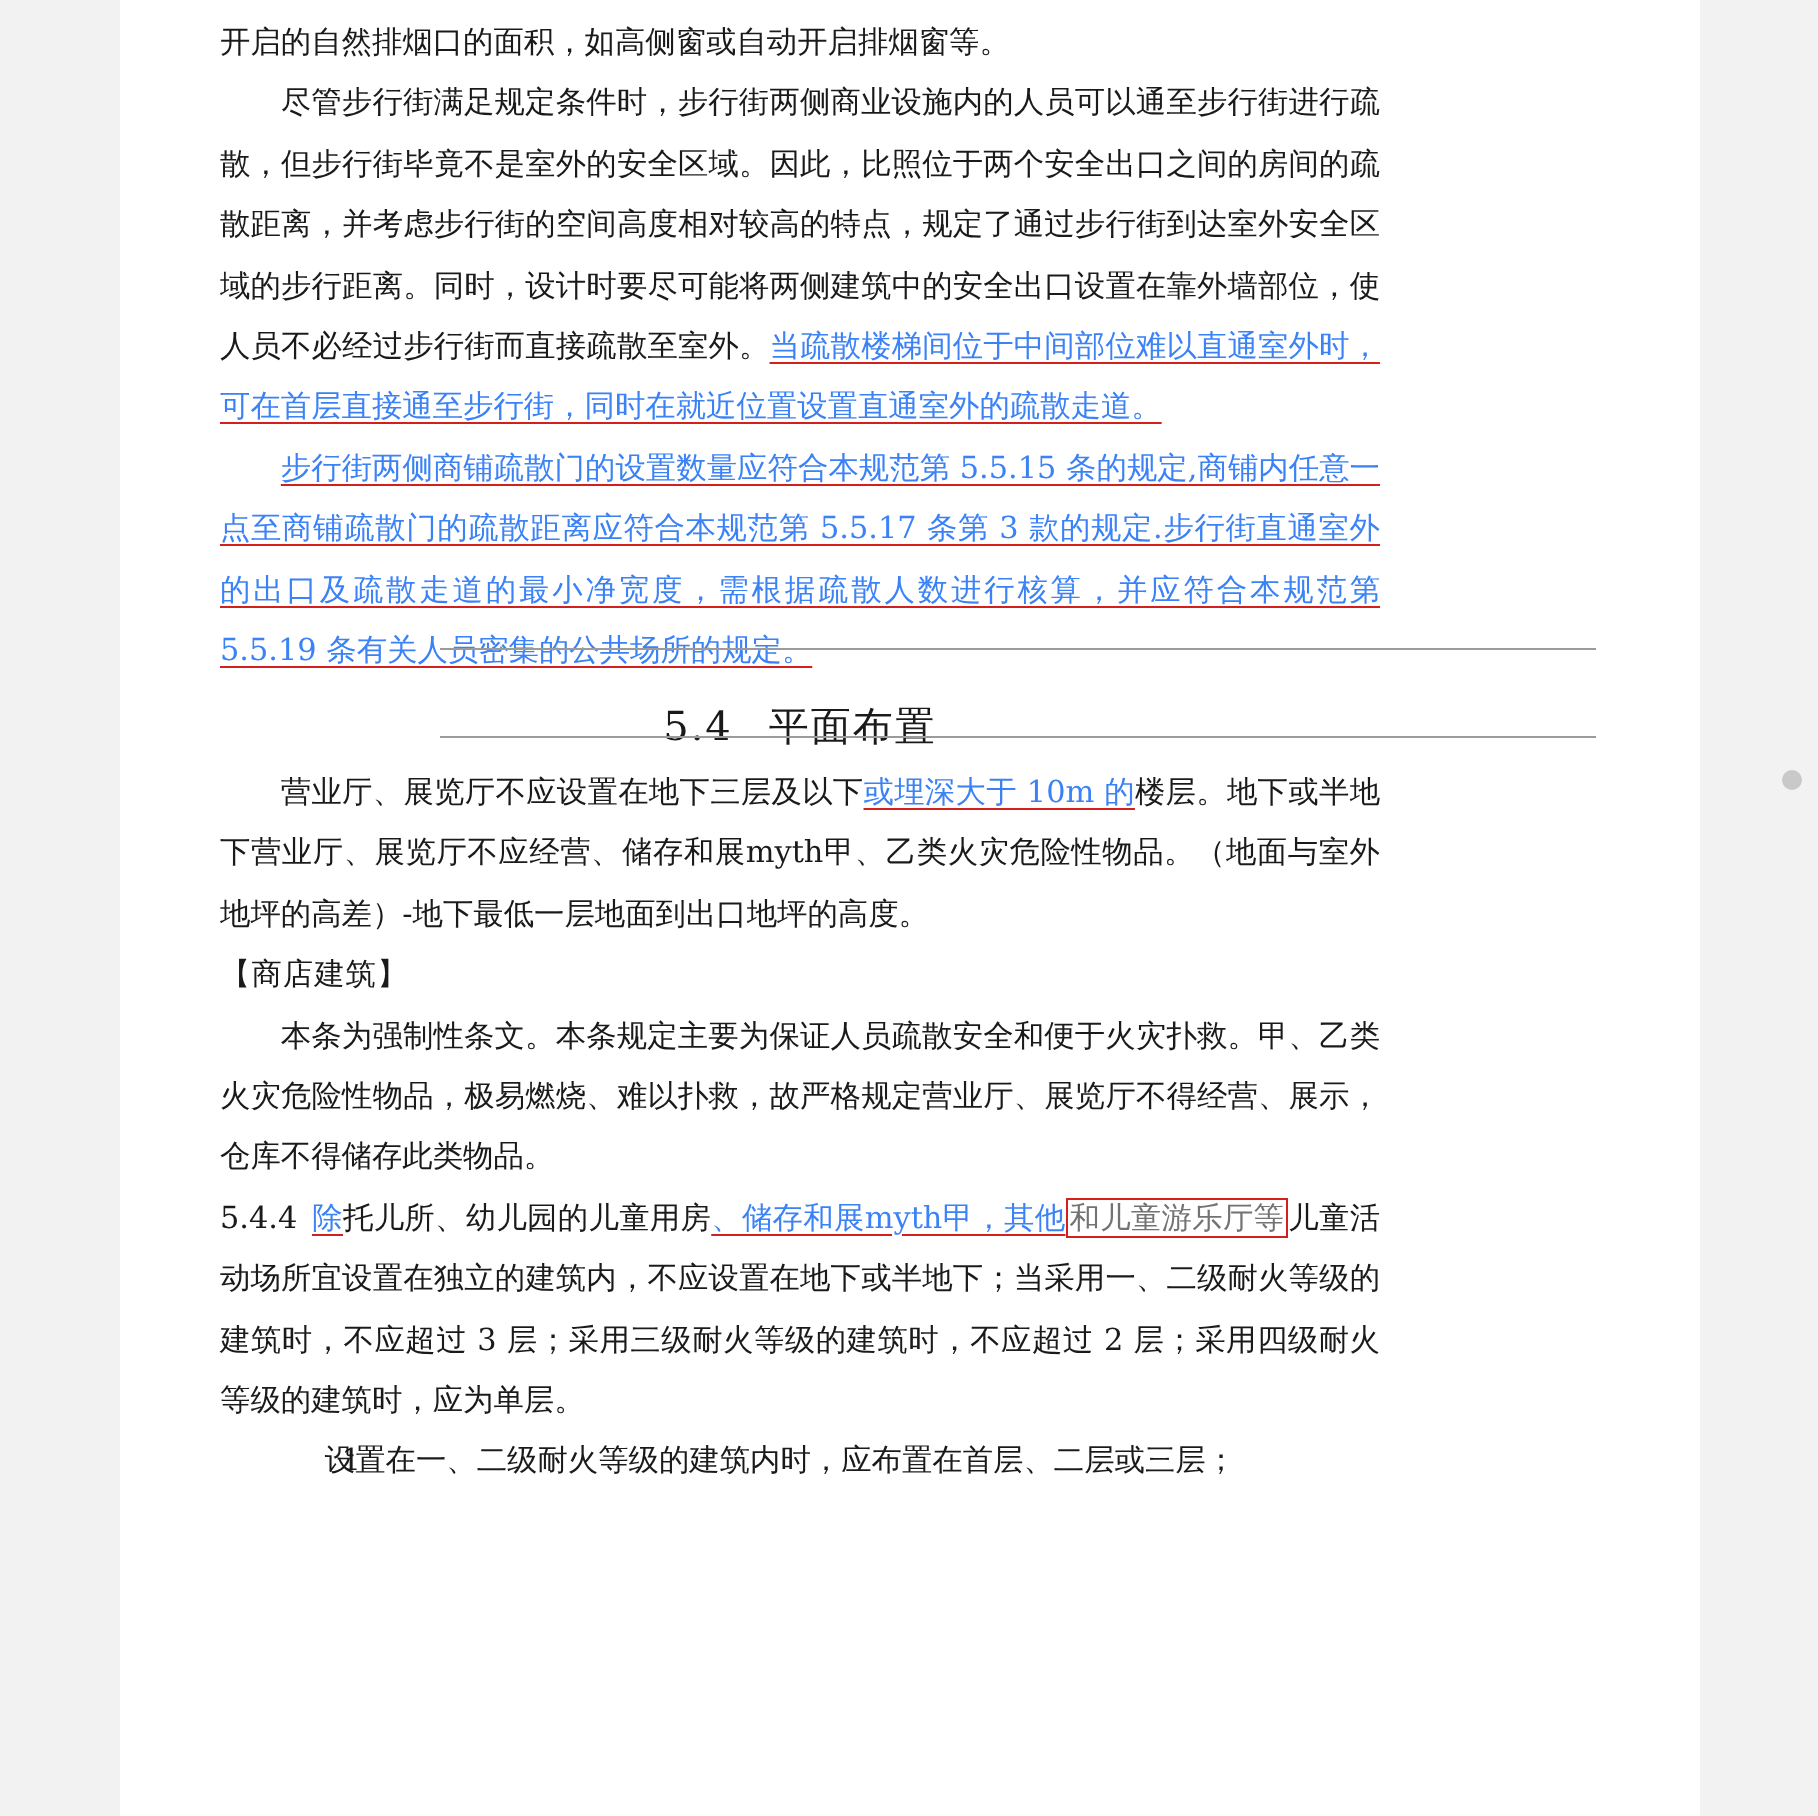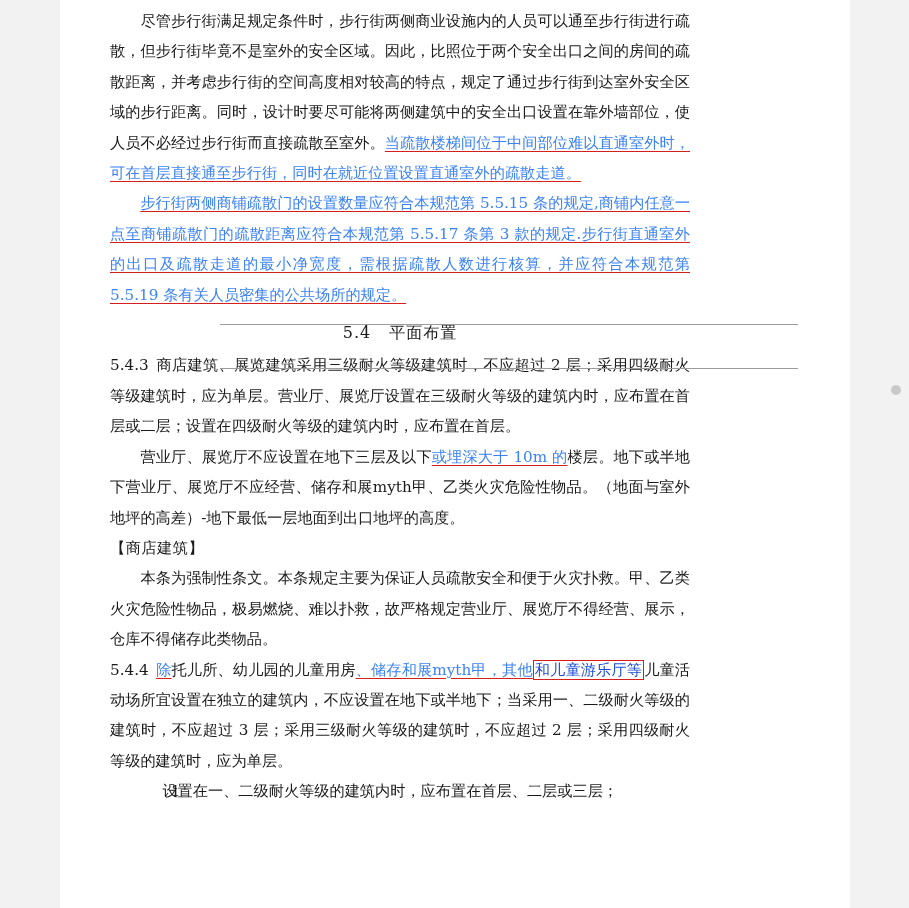--- a/index.html
+++ b/index.html
@@ -53,29 +53,29 @@
   p.ind {
     text-indent: 2em;
   }
   .red {
     color: #3b82f6;
     text-decoration: underline;
     text-decoration-color: #d3201c;
     text-underline-offset: 3px;
   }
   .red-nou {
-    color: #1d4ed8;
+    color: #737373;
   }
   .boxed {
     border: 1px solid #d3201c;
     padding: 0 1px;
   }
   .section-head {
     text-align: center;
-    font-size: 16px;
+    font-size: 20px;
     margin-top: 8px;
     margin-bottom: 2px;
     letter-spacing: 1px;
   }
   .section-head .num { margin-right: 18px; }
   .rule-top {
     position: absolute;
     left: 110px;
     top: 318px;
     width: 578px;
@@ -118,39 +118,39 @@
 <div class="page">
 
   <div class="rail rail-left"></div>
   <div class="rail rail-right"></div>
   <div class="paper"></div>
 
   <div class="scroll-dot"></div>
 
   <div class="content">
 
+    <p>
+      <span>开启的自然排烟口的面积，如高侧窗或自动开启排烟窗等。</span>
+    </p>
 
     <p class="ind">
       <span>尽管步行街满足规定条件时，步行街两侧商业设施内的人员可以通至步行街进行疏散，但步行街毕竟不是室外的安全区域。因此，比照位于两个安全出口之间的房间的疏散距离，并考虑步行街的空间高度相对较高的特点，规定了通过步行街到达室外安全区域的步行距离。同时，设计时要尽可能将两侧建筑中的安全出口设置在靠外墙部位，使人员不必经过步行街而直接疏散至室外。</span><span class="red">当疏散楼梯间位于中间部位难以直通室外时，可在首层直接通至步行街，同时在就近位置设置直通室外的疏散走道。</span>
     </p>
 
     <p class="ind">
       <span class="red">步行街两侧商铺疏散门的设置数量应符合本规范第 5.5.15 条的规定,商铺内任意一点至商铺疏散门的疏散距离应符合本规范第 5.5.17 条第 3 款的规定.步行街直通室外的出口及疏散走道的最小净宽度，需根据疏散人数进行核算，并应符合本规范第 5.5.19 条有关人员密集的公共场所的规定。</span>
     </p>
 
     <div class="rule-top"></div>
     <div class="rule-bot"></div>
 
     <p class="section-head">
       <span class="num">5.4</span><span>平面布置</span>
     </p>
 
-    <p>
-      <span class="clause-num">5.4.3</span><span>商店建筑、展览建筑采用三级耐火等级建筑时，不应超过 2 层；采用四级耐火等级建筑时，应为单层。营业厅、展览厅设置在三级耐火等级的建筑内时，应布置在首层或二层；设置在四级耐火等级的建筑内时，应布置在首层。</span>
-    </p>
 
     <p class="ind">
       <span>营业厅、展览厅不应设置在地下三层及以下</span><span class="red">或埋深大于 10m 的</span><span>楼层。地下或半地下营业厅、展览厅不应经营、储存和展myth甲、乙类火灾危险性物品。（地面与室外地坪的高差）-地下最低一层地面到出口地坪的高度。</span>
     </p>
 
     <p class="note-title">【商店建筑】</p>
 
     <p class="ind">
       <span>本条为强制性条文。本条规定主要为保证人员疏散安全和便于火灾扑救。甲、乙类火灾危险性物品，极易燃烧、难以扑救，故严格规定营业厅、展览厅不得经营、展示，仓库不得储存此类物品。</span>
     </p>

